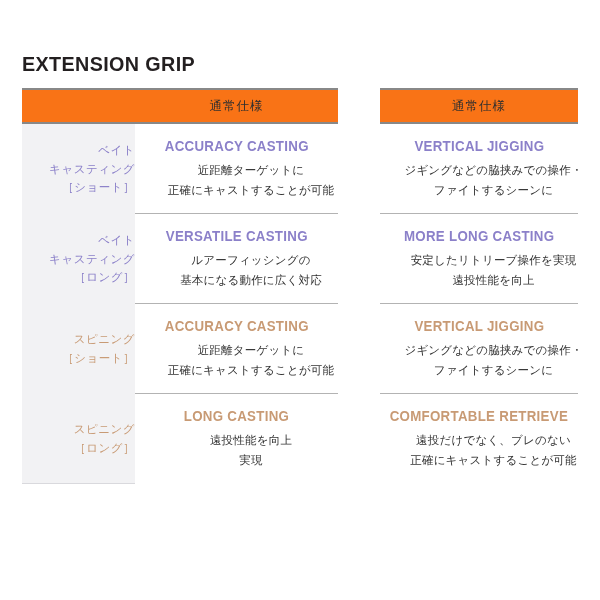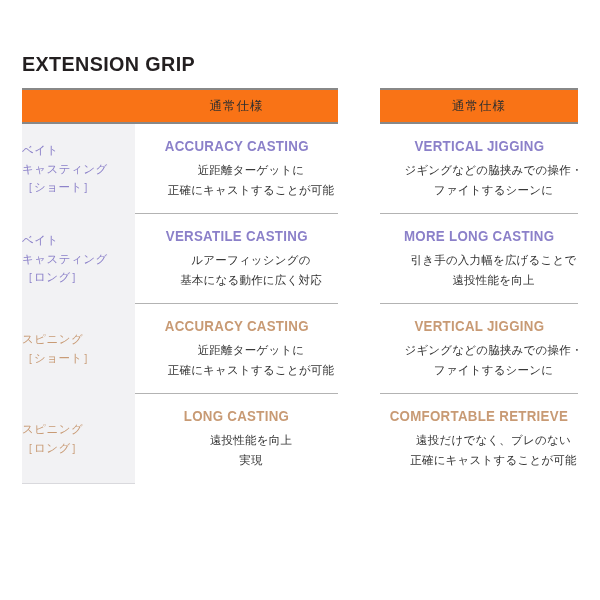--- a/index.html
+++ b/index.html
@@ -71,21 +71,21 @@
     border-bottom-color: #ffffff;
   }
 
   
   .lbl-cell {
     background: #f2f2f4;
     height: 90px;
     box-sizing: border-box;
     display: flex;
     flex-direction: column;
-    align-items: flex-start;
+    align-items: flex-end;
     justify-content: center;
     font-size: 11.5px;
     line-height: 1.65;
     letter-spacing: 0.5px;
     text-align: center;
   }
   .lbl-cell .ln { display: block; white-space: nowrap; }
 
   
   .cnt-cell {
@@ -204,21 +204,21 @@
         <div class="sub">
           <span class="ln">ルアーフィッシングの</span>
           <span class="ln">基本になる動作に広く対応</span>
         </div>
         <div class="sep"></div>
       </div>
       <div class="cnt-cell gap"></div>
       <div class="cnt-cell">
         <div class="hl purple">MORE LONG CASTING</div>
         <div class="sub">
-          <span class="ln">引き手の入力幅を広げることで</span>
+          <span class="ln">安定したリトリーブ操作を実現</span>
           <span class="ln">遠投性能を向上</span>
         </div>
         <div class="sep"></div>
       </div>
 
       <div class="lbl-cell tan">
         <span class="ln">スピニング</span>
         <span class="ln">［ショート］</span>
         <div class="sep"></div>
       </div>

